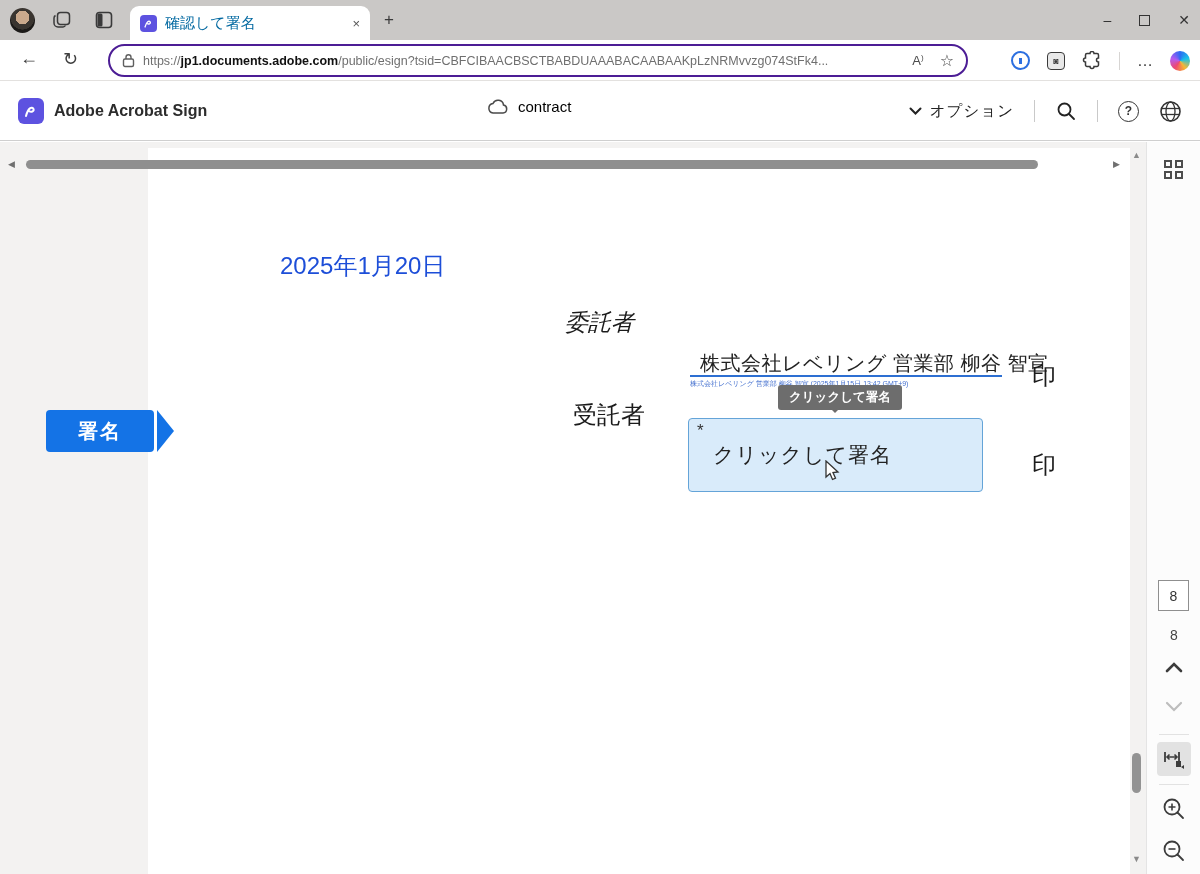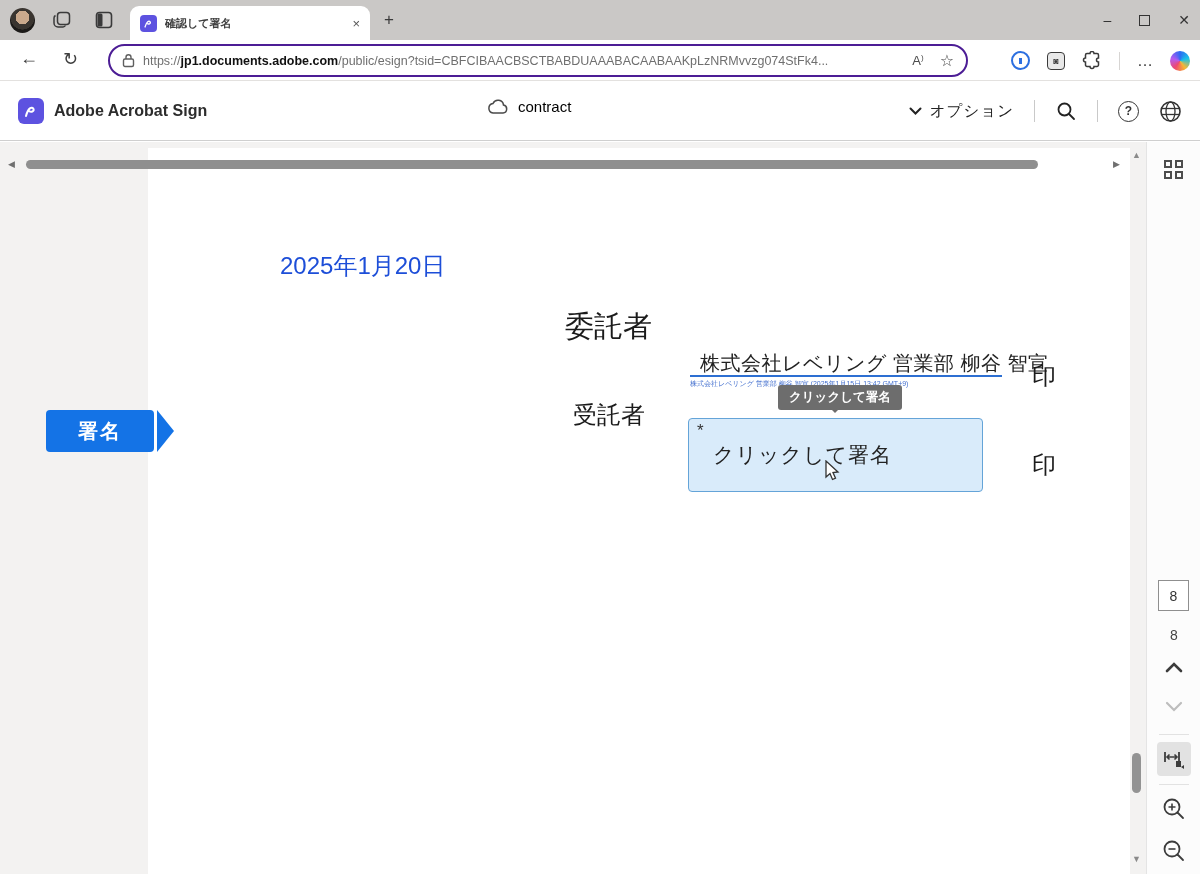--- a/index.html
+++ b/index.html
@@ -9,21 +9,21 @@
 
   
   .tabstrip { position:absolute; left:0; top:0; width:1200px; height:40px; background:#cac8c6; }
   .avatar { position:absolute; left:10px; top:8px; width:25px; height:25px; border-radius:50%;
             background:radial-gradient(circle at 50% 38%, #caa98c 0 34%, #3a3530 35% 60%, #1c1a18 61% 100%); }
   .chrome-ic { position:absolute; top:10px; width:20px; height:20px; color:#3a3a3a; display:flex; align-items:center; justify-content:center; }
   .tab { position:absolute; left:130px; top:6px; width:240px; height:34px; background:#fff; border-radius:9px 9px 0 0;
          display:flex; align-items:center; padding:0 10px; gap:8px; }
   .favicon { width:17px; height:17px; border-radius:4px; background:#5d52e0; display:flex; align-items:center; justify-content:center; flex:none; }
   .favicon svg { width:11px; height:11px; }
-  .tab-title { font-size:11px; color:#404040; flex:1; white-space:nowrap; overflow:hidden;font-weight:bold; }
+  .tab-title { font-size:15px; color:#0369a1; flex:1; white-space:nowrap; overflow:hidden; }
   .tab-close { font-size:13px; color:#555; cursor:default; }
   .newtab { position:absolute; left:384px; top:10px; font-size:17px; color:#3a3a3a; }
   .wincontrols { position:absolute; right:10px; top:0; height:40px; display:flex; align-items:center; gap:28px; color:#333; }
   .wincontrols span { font-size:14px; }
   .win-max { font-size:11px; border:1.2px solid #333; width:11px; height:11px; display:inline-block; }
 
   .toolbar { position:absolute; left:0; top:40px; width:1200px; height:41px; background:#fff; border-bottom:1px solid #e3e1df; }
   .nav-ic { position:absolute; top:48px; font-size:18px; color:#3f3f3f; }
   .urlbar { position:absolute; left:108px; top:44px; width:860px; height:33px; border:2px solid #4c1d95; border-radius:17px;
             background:#fff; display:flex; align-items:center; padding:0 12px; gap:8px; }
@@ -53,21 +53,21 @@
   .content { position:absolute; left:0; top:142px; width:1200px; height:732px; background:#f3f2f1; }
   .page { position:absolute; left:148px; top:6px; width:982px; height:726px; background:#fff; }
 
   
   .hscroll { position:absolute; left:0; top:17px; width:1128px; height:12px; }
   .hthumb { position:absolute; left:26px; top:1px; width:1012px; height:9px; background:#8f8f8f; border-radius:5px; }
   .harrow { position:absolute; top:0; font-size:9px; color:#6f6f6f; }
 
   
   .doc-date { position:absolute; left:280px; top:108px; font-size:24px; color:#1d4ed8; }
-  .lbl-itaku { position:absolute; left:565px; top:165px; font-size:29px; color:#1b1b1b; }
+  .lbl-itaku { position:absolute; left:565px; top:165px; font-size:23px; color:#1b1b1b;font-style:italic; }
   .lbl-jutaku { position:absolute; left:573px; top:257px; font-size:24px; color:#1b1b1b; }
   .seal1 { position:absolute; left:1032px; top:218px; font-size:24px; color:#1b1b1b; }
   .seal2 { position:absolute; left:1032px; top:307px; font-size:24px; color:#1b1b1b; }
   .sig-done { position:absolute; left:700px; top:208px; font-size:20px; color:#222; letter-spacing:0.5px; white-space:nowrap; }
   .sig-line { position:absolute; left:690px; top:233px; width:312px; height:2px; background:#2d6fd2; }
   .sig-meta { position:absolute; left:690px; top:237px; font-size:7px; color:#4470cf; white-space:nowrap; }
 
   .tooltip { position:absolute; left:778px; top:243px; background:#6d6d6d; color:#fff; font-size:12.5px; font-weight:bold;
              padding:4px 11px; border-radius:3px; white-space:nowrap; }
   .tooltip-arrow { position:absolute; left:829px; top:265px; width:0; height:0;

